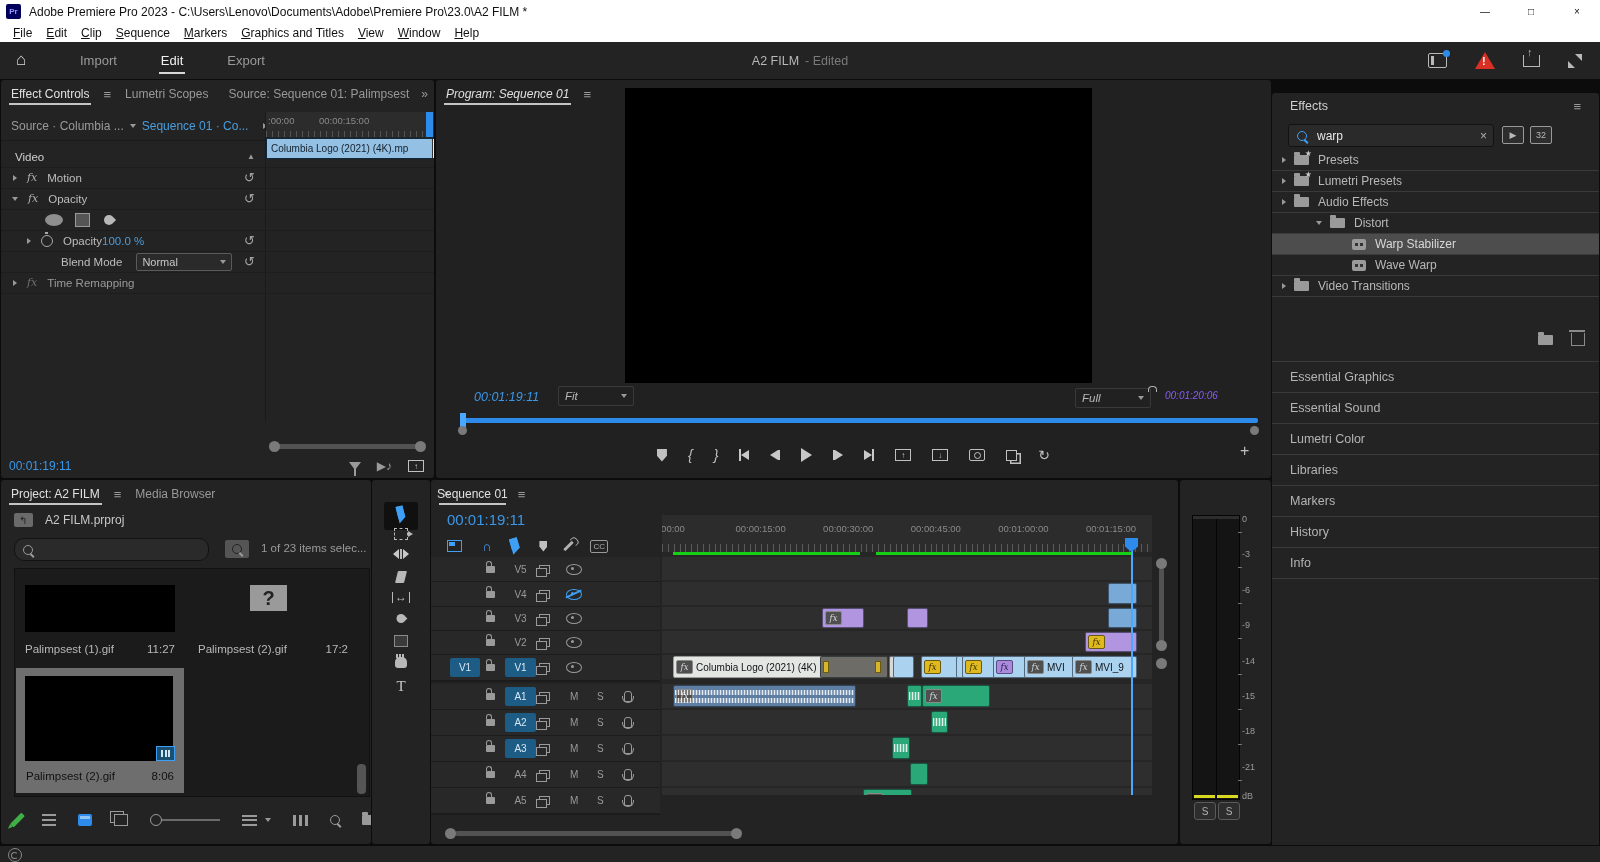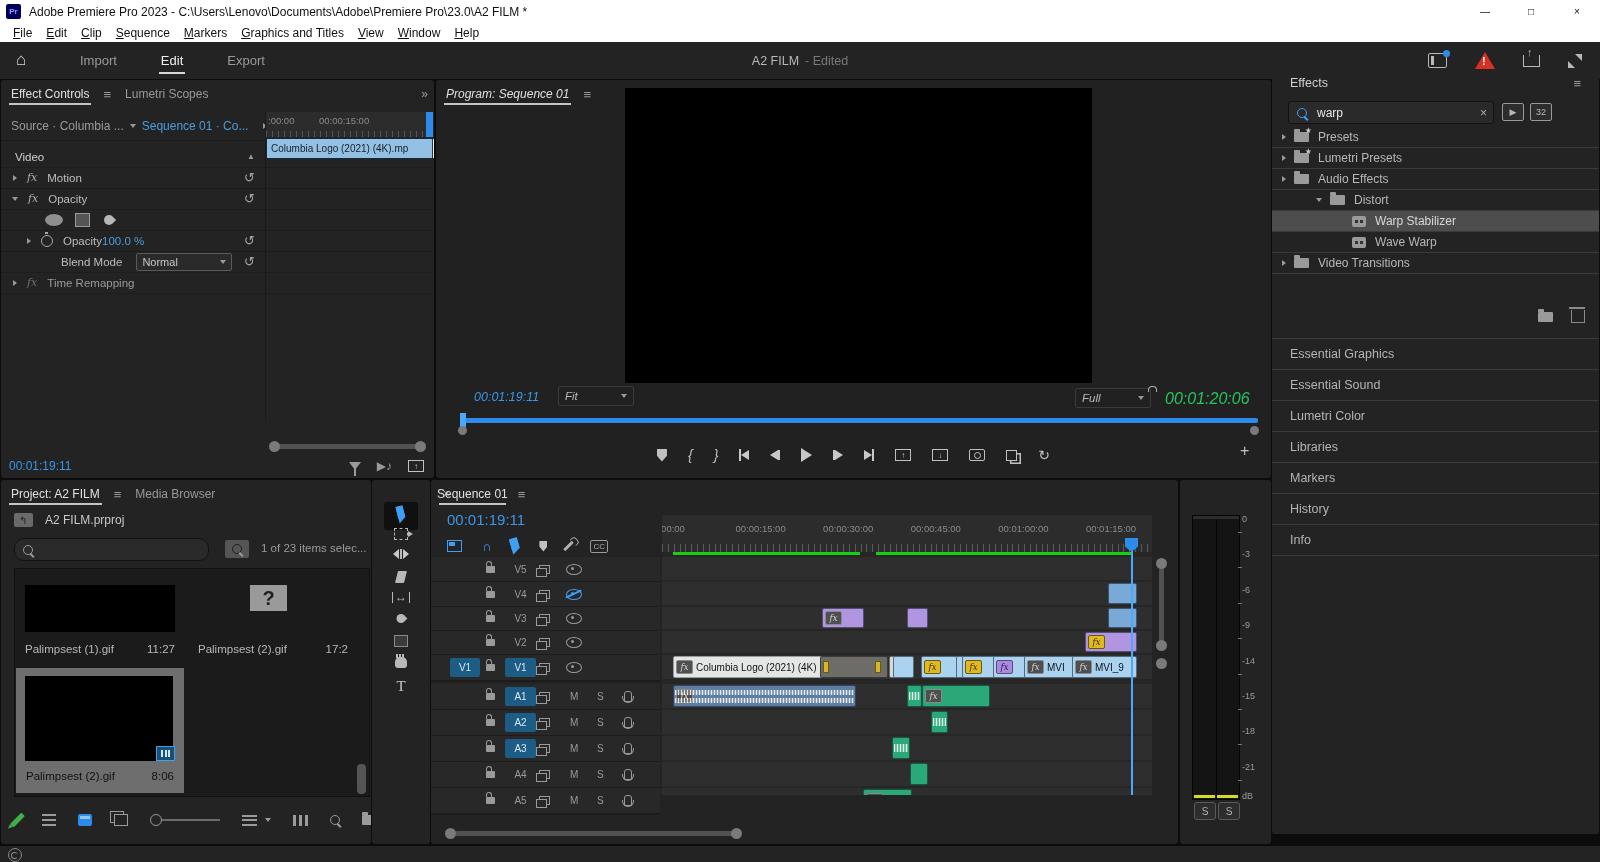--- a/index.html
+++ b/index.html
@@ -84,41 +84,41 @@
   #ec-bottom{position:absolute;left:0;bottom:0;width:433px;height:24px;display:flex;align-items:center;}
   #ec-tc{color:#3a97e8;font-size:12px;margin-left:8px;}
   #ec-bottom-icons{margin-left:auto;display:flex;gap:16px;margin-right:10px;align-items:center;color:#9a9a9a;}
   .funnel{width:0;height:0;border-left:6px solid transparent;border-right:6px solid transparent;border-top:8px solid #9a9a9a;position:relative;}
   .funnel::after{content:"";position:absolute;left:-1px;top:-2px;width:2px;height:8px;background:#9a9a9a;}
   
   #panel-program{left:436px;top:80px;width:835px;height:398px;background:#212121;font-style:italic;}
   #pm-video{position:absolute;left:189px;top:8px;width:467px;height:295px;background:#000;}
   #pm-controls{position:absolute;left:0;top:306px;width:835px;height:24px;}
   .tc-blue{color:#3a97e8;font-size:12.5px;}
-  .tc-white{color:#22c55e;font-size:16px;}
+  .tc-white{color:#8b5cf6;font-size:10px;}
   .pm-select{position:absolute;display:flex;align-items:center;justify-content:space-between;width:62px;height:18px;
              padding:0 6px;color:#b8b8b8;font-size:11.5px;border:1px solid #3a3a3a;border-radius:2px;}
   #pm-scrub{position:absolute;left:24px;top:338px;width:798px;height:5px;background:#2d8ceb;border-radius:2px;}
   #pm-scrub-caret{position:absolute;left:24px;top:333px;width:6px;height:14px;background:#4aa8ff;}
   #pm-transport{position:absolute;left:0;top:356px;width:835px;height:38px;display:flex;align-items:center;justify-content:center;gap:21px;}
   .tbtn{display:flex;align-items:center;justify-content:center;color:#c0c0c0;height:18px;}
   .glyph{font-size:14px;color:#c0c0c0;}
   .tri-play{width:0;height:0;border-left:11px solid #c8c8c8;border-top:7px solid transparent;border-bottom:7px solid transparent;}
   .tri-sm-l{width:0;height:0;border-right:8px solid #c8c8c8;border-top:5px solid transparent;border-bottom:5px solid transparent;}
   .tri-sm-r{width:0;height:0;border-left:8px solid #c8c8c8;border-top:5px solid transparent;border-bottom:5px solid transparent;}
   .vbar{width:2px;height:12px;background:#c8c8c8;}
   .marker-shape{width:10px;height:13px;background:#c0c0c0;clip-path:polygon(0 0,100% 0,100% 55%,50% 100%,0 55%);}
   .boxarrow{width:14px;height:10px;border:1.5px solid #c0c0c0;display:flex;align-items:center;justify-content:center;
             font-size:8px;color:#c0c0c0;}
   .cam{width:14px;height:10px;border:1.5px solid #c0c0c0;border-radius:2px;position:relative;}
   .cam::after{content:"";position:absolute;left:4px;top:2px;width:5px;height:5px;border-radius:50%;border:1px solid #c0c0c0;}
   .compare{width:9px;height:9px;border:1.5px solid #c0c0c0;box-shadow:4px 3px 0 -1.5px #232323,4px 3px 0 0 #c0c0c0;}
   #pm-plus{position:absolute;right:22px;top:362px;font-size:16px;color:#c0c0c0;}
   
-  #panel-right{left:1272px;top:70px;width:327px;height:764px;}
+  #panel-right{left:1272px;top:93px;width:327px;height:764px;}
   #fx-title{position:absolute;left:18px;top:6px;font-size:12.5px;color:#d0d0d0;}
   #fx-ham{position:absolute;right:14px;top:6px;}
   #fx-search{position:absolute;left:16px;top:31px;width:204px;height:21px;background:#2a2a2a;border:1px solid #121212;
              border-radius:3px;display:flex;align-items:center;}
   .mag{width:8px;height:8px;border:1.5px solid #9a9a9a;border-radius:50%;position:relative;flex:none;}
   .mag.blue{border-color:#3f9ff5;}
   .mag::after{content:"";position:absolute;left:7px;top:7px;width:5px;height:1.5px;background:#9a9a9a;transform:rotate(45deg);transform-origin:0 0;}
   .mag.blue::after{background:#3f9ff5;}
   #fx-search input{background:transparent;border:none;outline:none;color:#e8e8e8;font-size:12px;width:150px;margin-left:8px;
                    font-family:"Liberation Sans",sans-serif;}
@@ -310,20 +310,21 @@
         </span>
       <span class="fs-icon"></span>
     </div>
   </div>
 
   <div id="panel-ec" class="panel">
     <div class="tabbar" id="ec-tabbar">
         <div class="ptab active">Effect Controls</div>
         <div class="ham">≡</div>
         <div class="ptab">Lumetri Scopes</div>
+        <div class="ptab">Source: Sequence 01: Palimpsest</div>
       </div>
     <span class="abs" style="right:6px;top:7px;color:#999;">»</span>
     <div id="ec-selrow">
       <span id="ec-source">Source · Columbia ...</span>
       <span class="caret-d"></span>
       <span id="ec-seq">Sequence 01 · Co...</span>
       <span class="caret-r" style="margin-left:auto;margin-right:8px;"></span>
     </div>
     <div id="ec-miniruler">
       <span class="rl" style="left:2px;">:00:00</span>

